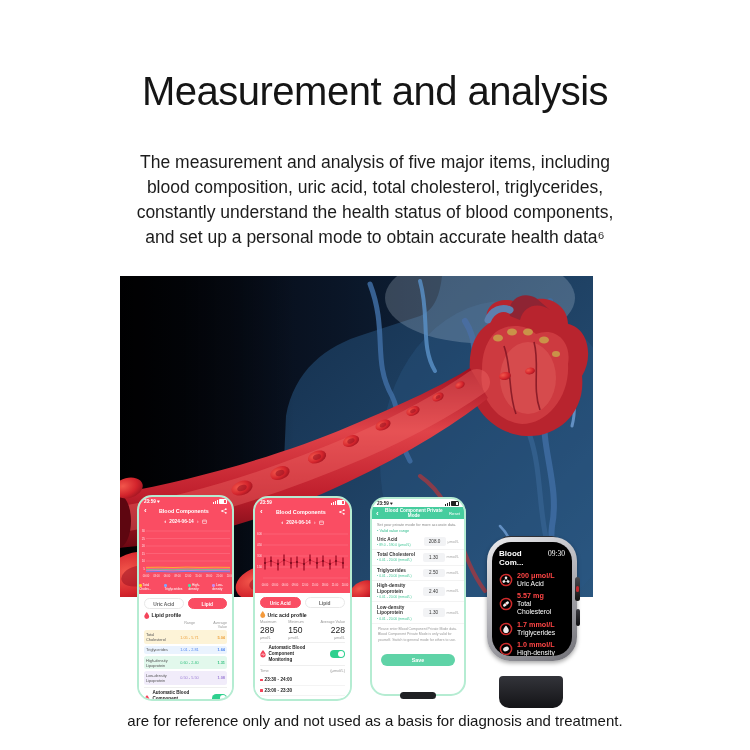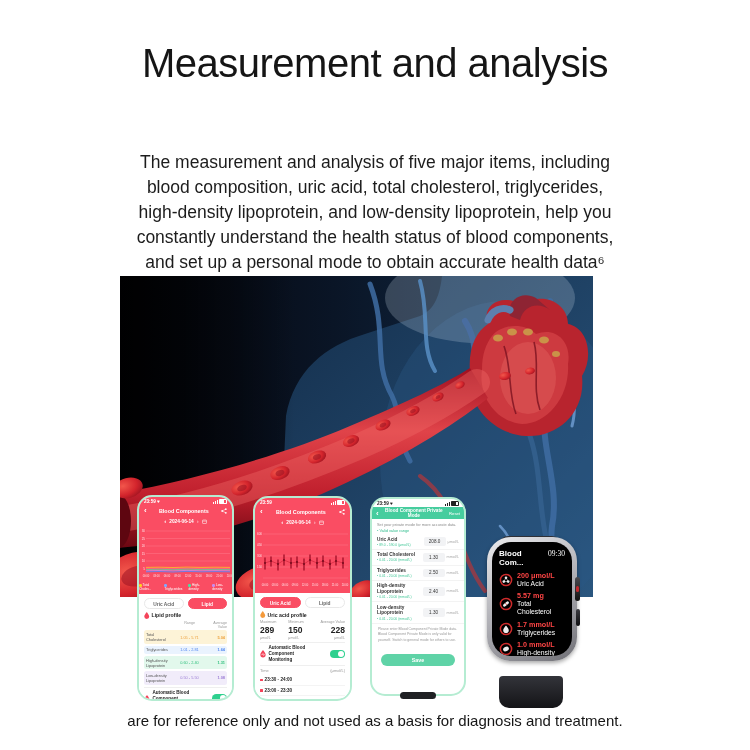--- a/index.html
+++ b/index.html
@@ -1,19 +1,19 @@
 <!DOCTYPE html>
 <html><head>
 <meta charset="utf-8">
 <style>
   html,body{margin:0;padding:0;}
   body{width:750px;height:750px;background:#fff;font-family:"Liberation Sans","DejaVu Sans",sans-serif;position:relative;overflow:hidden;}
 
   
-  .title{position:absolute;top:40px;left:0;width:750px;text-align:center;font-size:40px;line-height:47px;color:#151515;letter-spacing:-0.5px;font-weight:400;}
+  .title{position:absolute;top:68px;left:0;width:750px;text-align:center;font-size:40px;line-height:47px;color:#151515;letter-spacing:-0.5px;font-weight:400;}
   .intro{position:absolute;top:150px;left:0;width:750px;text-align:center;font-size:17.5px;line-height:25px;color:#1c1c1c;}
   .footnote{position:absolute;top:711px;left:0;width:750px;text-align:center;font-size:15px;line-height:20px;color:#161616;}
 
   
   .hero{position:absolute;left:120px;top:276px;width:473px;height:321px;overflow:hidden;}
   .hero svg{display:block;}
 
   
   .phone{position:absolute;border:2px solid #b5ecd2;border-radius:15px;background:#fff;overflow:hidden;box-sizing:border-box;}
   #phone1{left:137px;top:495px;width:97px;height:206px;}
@@ -57,21 +57,21 @@
   .divider{height:0.5px;background:#efefef;margin:2.5px 0;}
   .monitor{display:flex;align-items:center;gap:2.5px;font-size:4.6px;font-weight:bold;color:#222;line-height:1.25;}
   .monitor .mtxt{width:46px;}
   .toggle{width:15px;height:8.5px;border-radius:4.25px;background:#2ed08e;position:relative;margin-left:auto;flex:none;}
   .toggle::after{content:"";position:absolute;right:1px;top:1px;width:6.5px;height:6.5px;border-radius:50%;background:#fff;}
 
   
   .stats{display:grid;grid-template-columns:1fr 1fr 1fr;text-align:left;margin:1px 0 2px;}
   .stats .st:nth-child(3){text-align:right;}
   .st .sl{font-size:3.8px;color:#9a9a9a;}
-  .st .sv{font-size:8.5px;font-weight:bold;color:#222;margin:1px 0 0.5px;}
+  .st .sv{font-size:8.5px;font-weight:normal;color:#222;margin:1px 0 0.5px;}
   .st .su{font-size:3.6px;color:#9a9a9a;}
   .timehead{display:flex;justify-content:space-between;font-size:4px;color:#9a9a9a;margin:2px 0;}
   .trow2{display:flex;align-items:center;gap:2px;font-size:4.6px;font-weight:bold;color:#222;height:9.5px;border-bottom:0.5px solid #f4f4f4;}
   .rdot{width:2.6px;height:2.6px;background:#f4445a;border-radius:0.6px;flex:none;}
 
   
   .p3head{background:#46cd9e;color:#fff;display:flex;align-items:center;height:12px;padding:0 4px;}
   .p3head .back{font-size:8px;font-weight:bold;}
   .p3head .ttl{flex:1;text-align:center;font-size:4.7px;font-weight:bold;}
   .p3head .reset{font-size:4.2px;}
@@ -107,21 +107,20 @@
 </head>
 <body>
 
 <div class="title">
   <div>Measurement and analysis</div>
 </div>
 
 <div class="intro">
   <div>The measurement and analysis of five major items, including</div>
   <div>blood composition, uric acid, total cholesterol, triglycerides,</div>
-  <div>high-density lipoprotein, and low-density lipoprotein, help you</div>
   <div>constantly understand the health status of blood components,</div>
   <div>and set up a personal mode to obtain accurate health data⁶</div>
 </div>
 
 <div class="hero">
   <svg width="473" height="321" viewBox="0 0 473 321">
     <defs>
       <linearGradient id="bgG" x1="0" y1="0" x2="1" y2="0">
         <stop offset="0" stop-color="#030308"></stop>
           <stop offset="0.45" stop-color="#0a1526"></stop>

